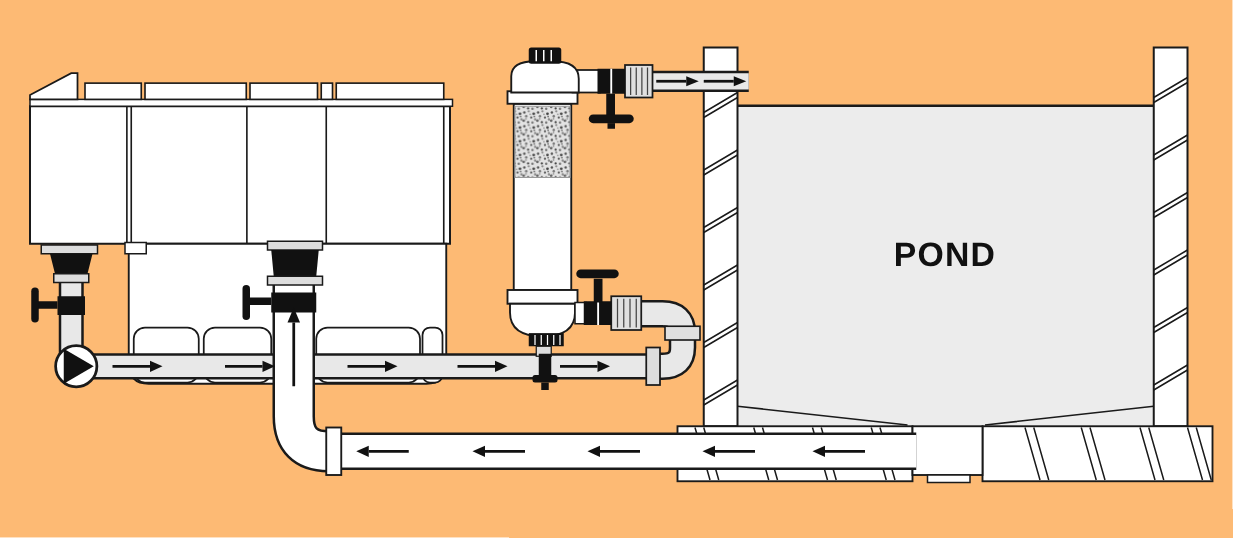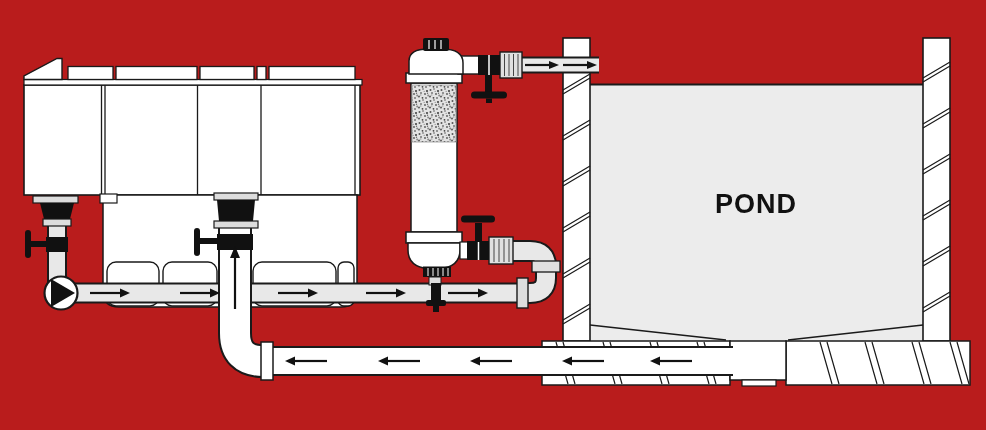--- a/index.html
+++ b/index.html
@@ -1,16 +1,16 @@
 <!DOCTYPE html>
 <html><head>
 <meta charset="utf-8">
 <style>
   html,body{margin:0;padding:0;background:#fff;}
-  .stage{position:relative;width:986px;height:430px;background:#b91c1c;overflow:hidden;
+  .stage{position:relative;width:986px;height:430px;background:#fdba74;overflow:hidden;
          font-family:"Liberation Sans",sans-serif;}
   svg{display:block;}
   .po{fill:none;stroke:#1a1a1a;}
   .pig{fill:none;stroke:#e8e8e8;}
   .piw{fill:none;stroke:#ffffff;}
   .ln{stroke:#1a1a1a;fill:none;}
   .wh{fill:#ffffff;stroke:#1a1a1a;}
   .blk{fill:#111111;stroke:none;}
   .gry{fill:#dddddd;stroke:#1a1a1a;}
   .un{fill:#e0e0e0;stroke:#1a1a1a;}

